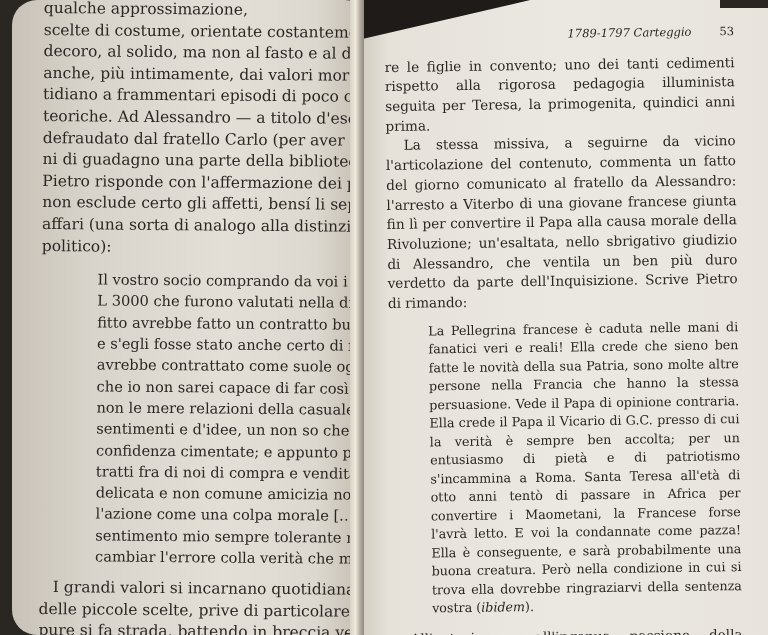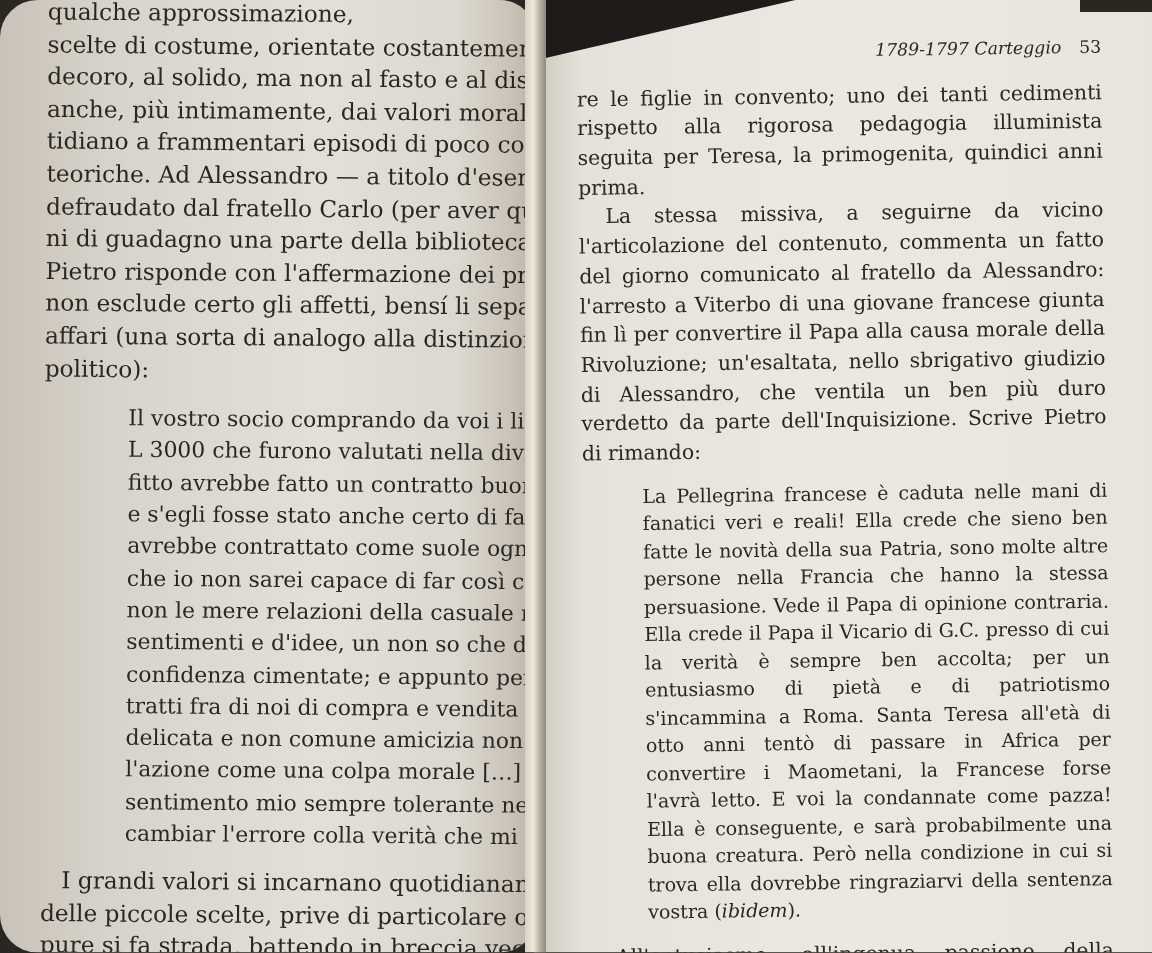--- a/index.html
+++ b/index.html
@@ -3,21 +3,21 @@
 <meta charset="utf-8">
 <style>
   html, body { margin:0; padding:0; }
   body {
     width:768px; height:635px; overflow:hidden; position:relative;
     background:#2a2622;
     font-family:"DejaVu Serif", "Liberation Serif", serif;
   }
   .page { position:absolute; top:0; height:635px; overflow:hidden; }
   .page-left {
-    left:0; width:358px;
+    left:12px; width:358px;
     background:linear-gradient(90deg,#c8c2b8 0%,#d8d3ca 20%,#e3dfd7 60%,#ddd8cf 85%,#c9c3b8 95%,#b8b1a6 100%);
     border-radius:25px;
   }
   .page-right {
     left:356px; width:412px;
     background:linear-gradient(90deg,#cdc7bc 0%,#e6e2da 8%,#ebe8e2 50%,#e8e4dd 100%);
   }
   .gutter {
     position:absolute; left:350px; top:0; width:14px; height:635px;
     background:linear-gradient(90deg,#d8d2c6,#efe9db 40%,#b7b0a4 70%,#8f897f);
@@ -40,21 +40,21 @@
   .left-col .indent { text-indent:14px; }
   .left-col .gap { height:11px; }
   .right-col {
     position:absolute; left:384px; top:26px; width:350px;
     transform-origin:0 0; transform:rotate(-0.8deg);
   }
   .running-head {
     text-align:right; font-style:italic; font-size:11.5px; color:#2a2622;
     margin-bottom:10px; padding-right:0;
   }
-  .running-head .num { font-style:normal; margin-left:12px; }
+  .running-head .num { font-style:normal; margin-left:28px; }
   .right-col p { margin:0; text-align:justify; }
   .right-col .body { font-size:13.6px; line-height:19.7px; }
   .right-col .indent { text-indent:18px; }
   .right-col .quote { font-size:12.7px; line-height:18.5px; margin:9px 0 11px 40px; }
   .right-col em { }
 </style>
 </head>
 <body>
 
 <div class="page page-left">

